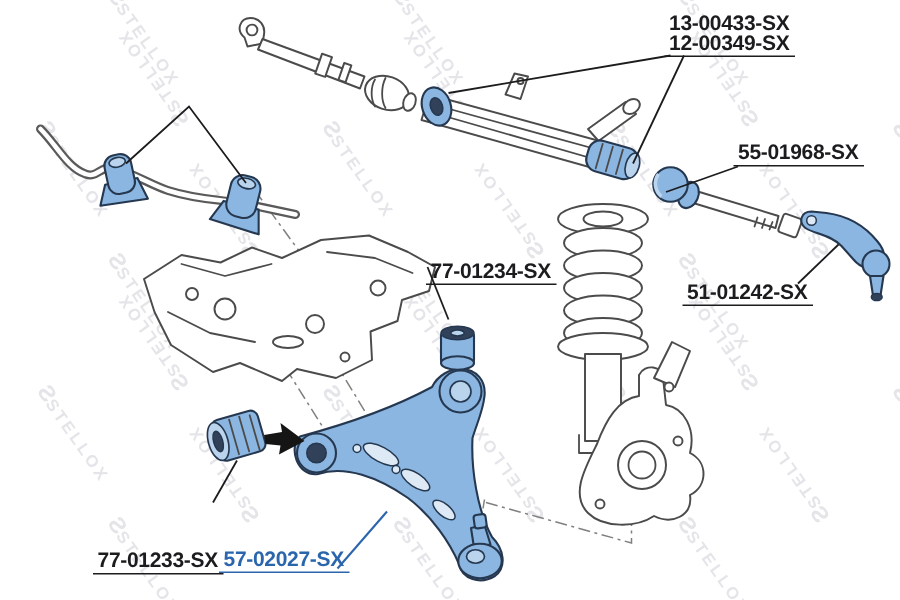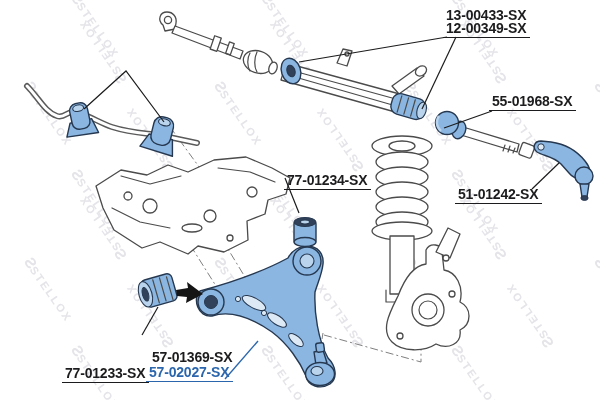--- a/index.html
+++ b/index.html
@@ -245,17 +245,16 @@
   </div>
 
   <div class="lbl" style="left:489px;top:95px;text-align:right;">55-01968-SX</div>
 
   <div class="lbl" style="left:455px;top:188px;">51-01242-SX</div>
 
   <div class="lbl" style="left:284px;top:174px;">77-01234-SX</div>
 
   <div class="lbl" style="left:62px;top:319px;margin-top:48px;">77-01233-SX</div>
 
-  <div class="lbl nounder" style="left:149px;top:351px;">57-01369-SX</div>
 
   <div class="lbl blue" style="left:146px;top:366px;">57-02027-SX</div>
 
 </div>
 
 </body></html>

